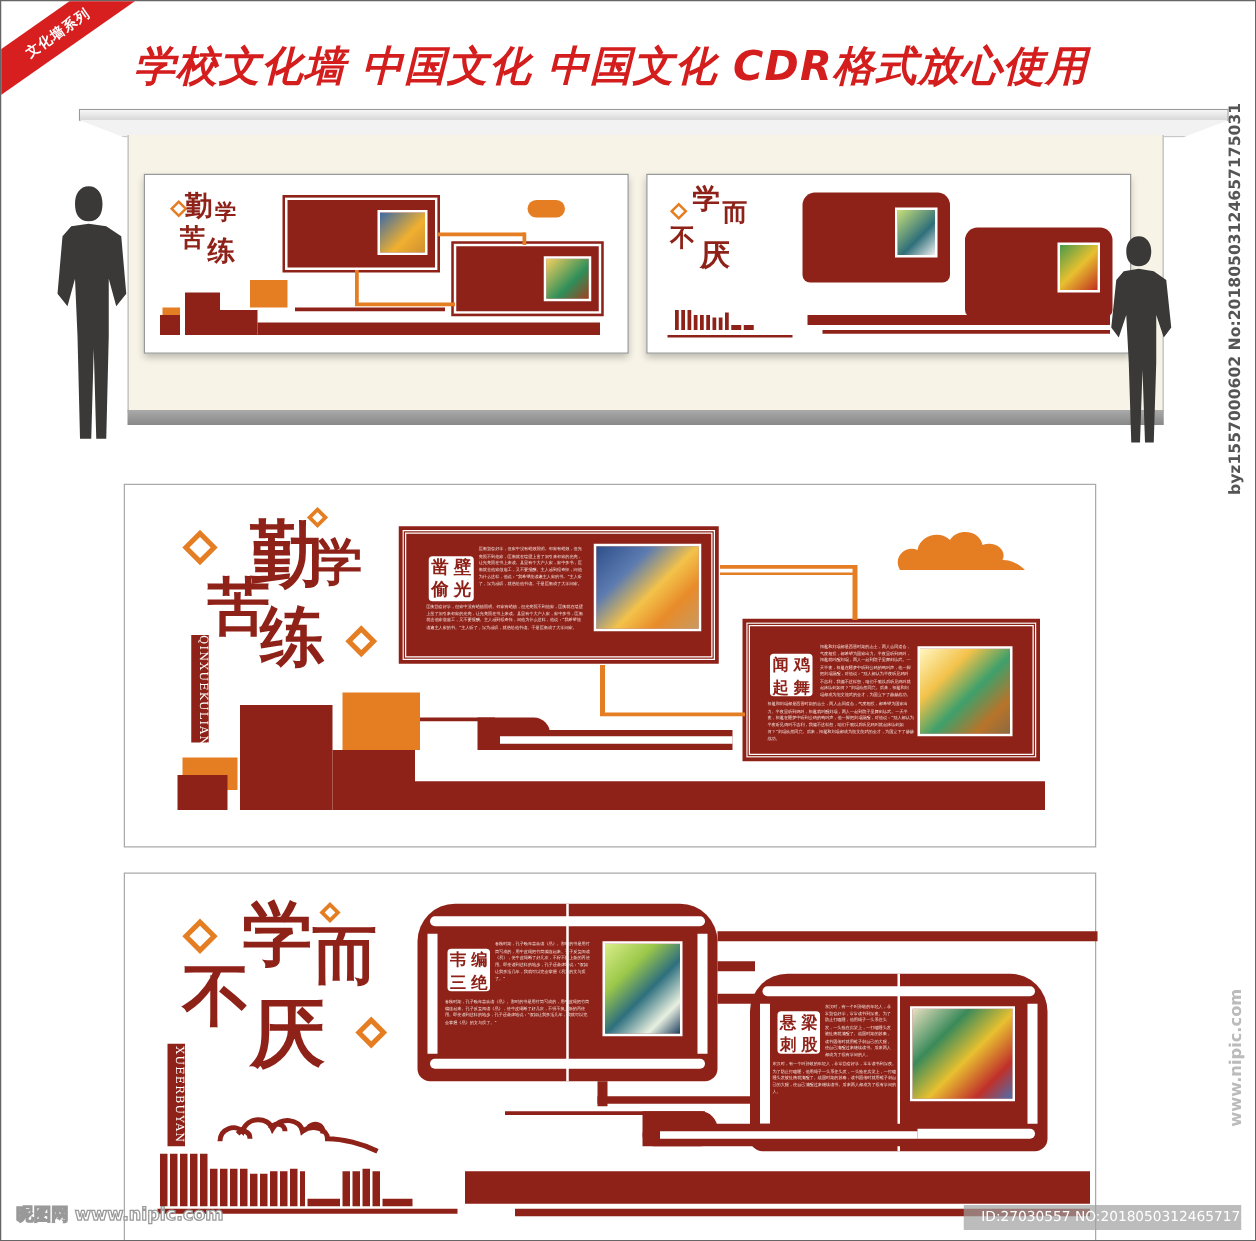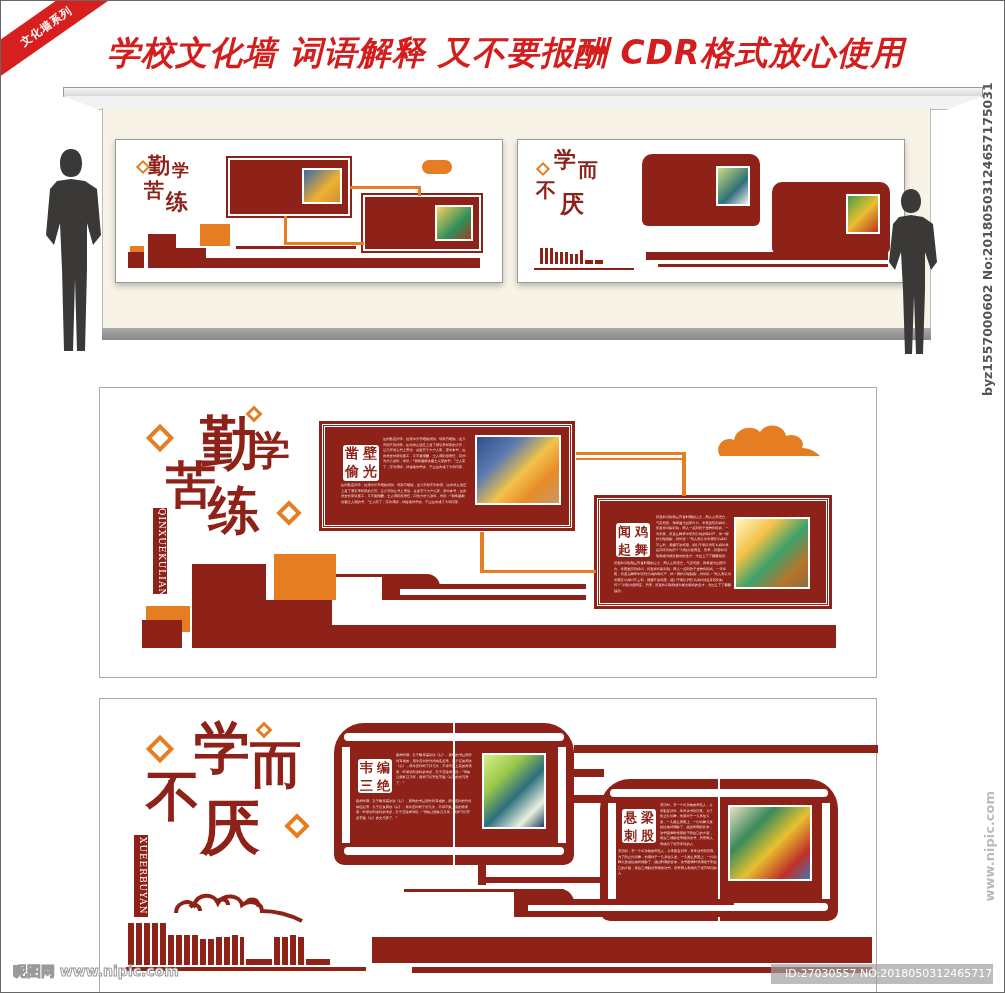--- a/index.html
+++ b/index.html
@@ -31,21 +31,21 @@
 .book .win{position:absolute;background:#fff}
 .bars{position:absolute;display:flex;align-items:flex-end;gap:2px}
 .bars span{display:block;background:#8e2219}
 </style>
 </head>
 <body>
 
 <div class="ribbon">
     <span>文化墙系列</span>
   </div>
-<div class="headline">学校文化墙 词语解释  又不要报酬  CDR格式放心使用</div>
+<div class="headline">学校文化墙 中国文化  中国文化  CDR格式放心使用</div>
 <div class="vmark">byz1557000602 No:20180503124657175031</div>
 
 <div>
   <div class="roof"></div>
   <div class="roofslope"></div>
   <div class="wall"></div>
   <div class="floor"></div>
 
   <div class="panel" style="left:114px;top:138px;width:388px;height:144px">
     <div class="diamond" style="left:22px;top:22px;width:10px;height:10px;border-width:2px"></div>

